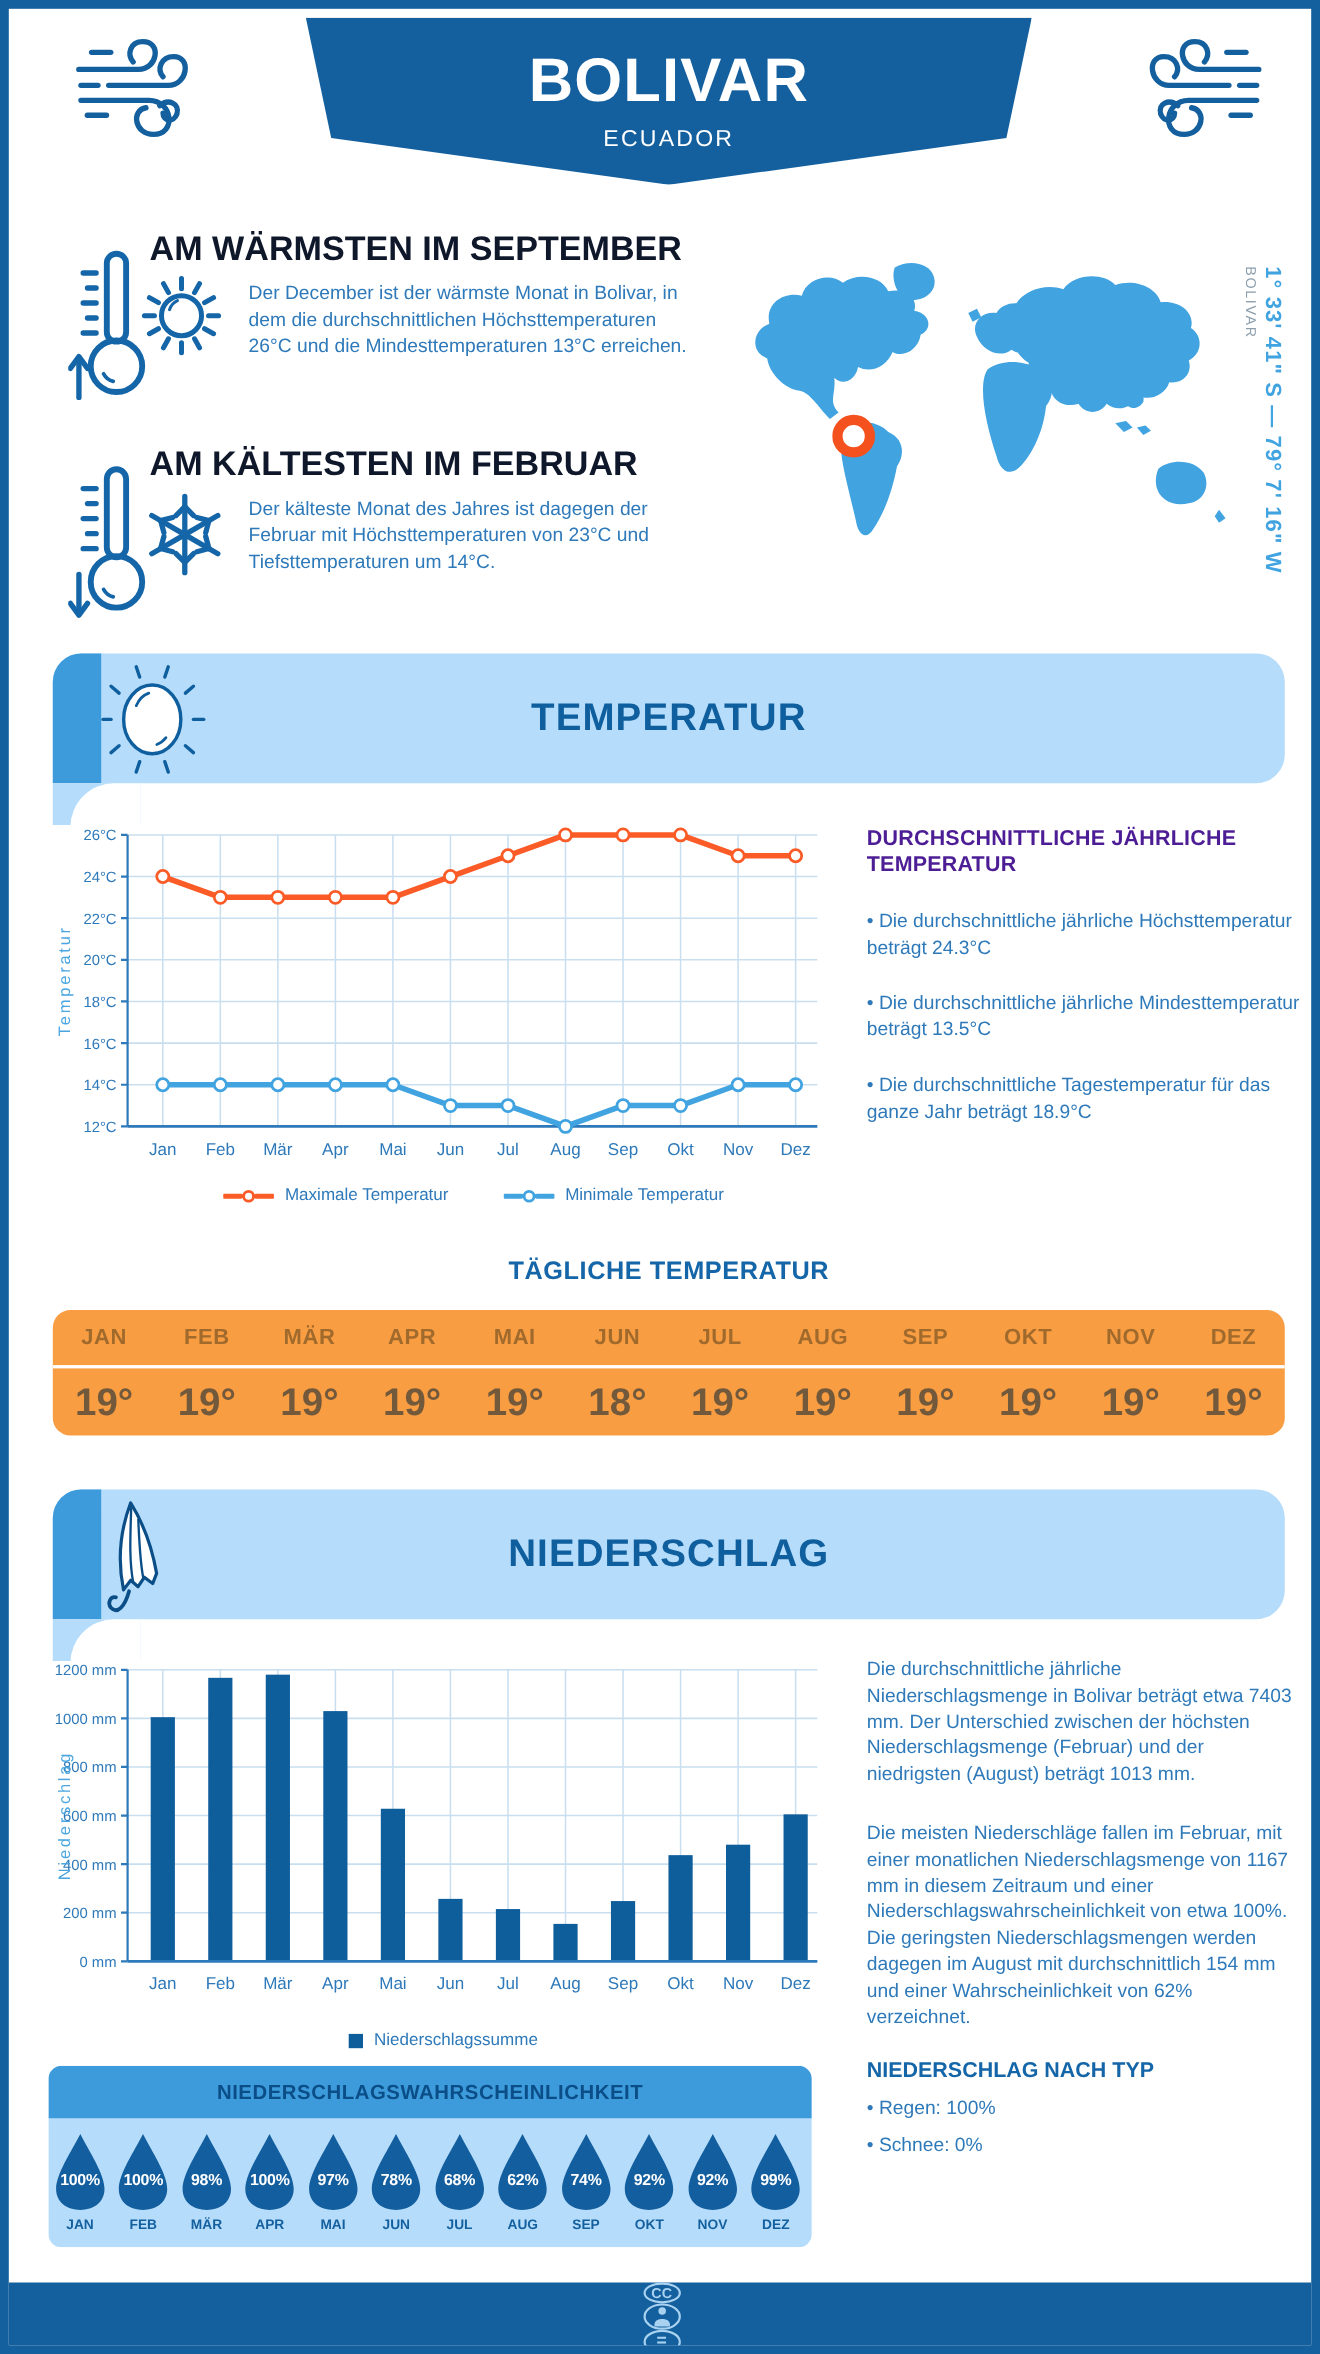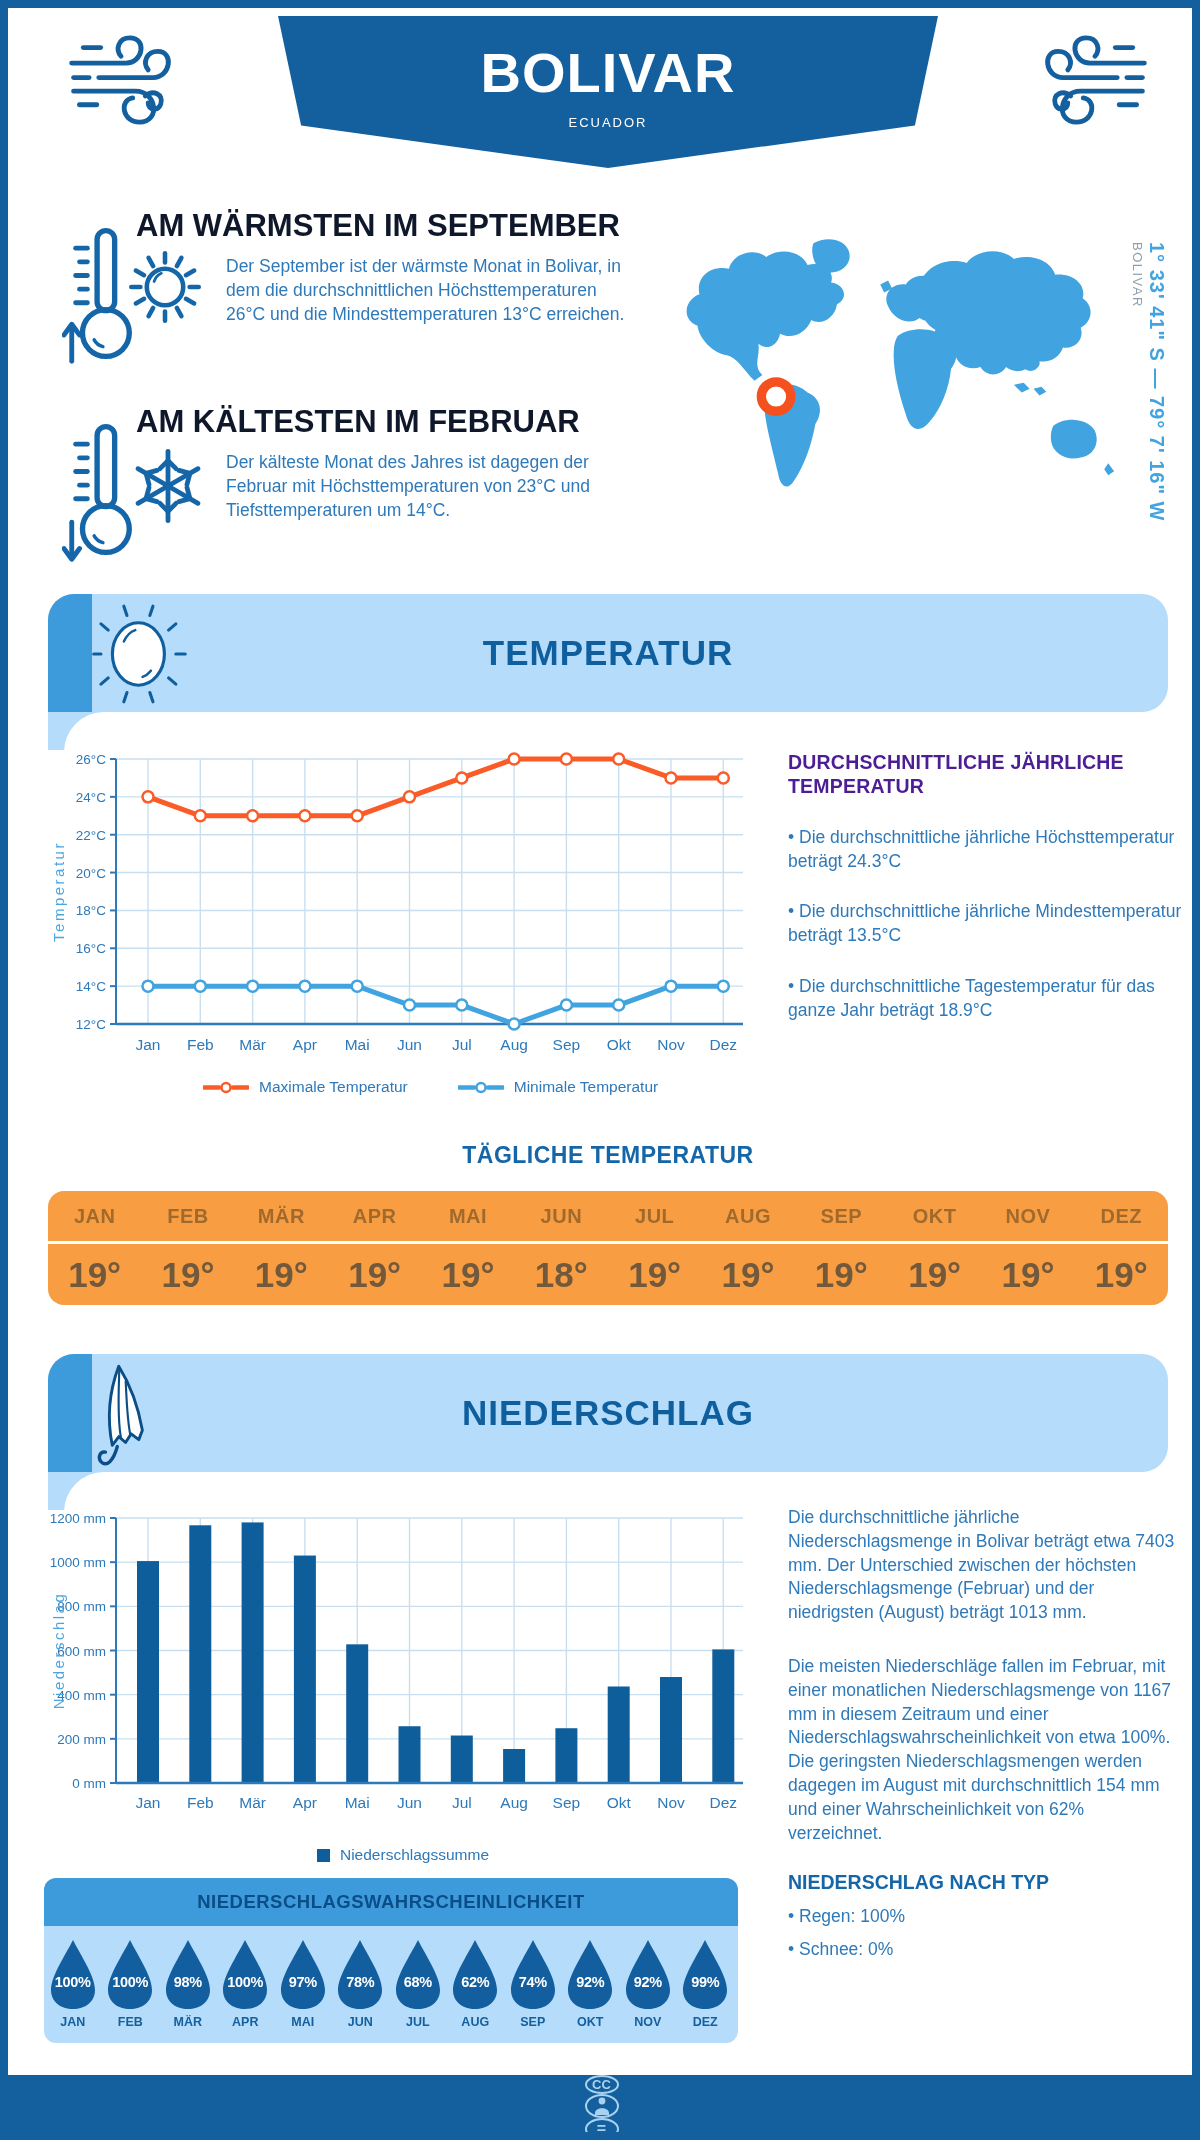--- a/index.html
+++ b/index.html
@@ -4,21 +4,21 @@
 <style>
   html,body{margin:0;padding:0;background:#fff;}
   *{box-sizing:border-box;font-family:"Liberation Sans",sans-serif;}
   .page{position:relative;width:1200px;height:2140px;background:#fff;border:8px solid #14609F;overflow:hidden;}
   .abs{position:absolute;}
 
   
   .header-banner{left:270px;top:8px;width:660px;height:152px;background:#14609F;
     clip-path:polygon(0 0,100% 0,96.5% 72%,50% 100%,3.5% 72%);text-align:center;color:#fff;}
   .header-title{margin-top:24px;font-size:56px;font-weight:700;letter-spacing:1px;}
-  .header-sub{margin-top:10px;font-size:13px;font-weight:400;letter-spacing:2px;}
+  .header-sub{margin-top:10px;font-size:21px;font-weight:400;letter-spacing:2px;}
   .wind{width:126px;height:102px;}
   .wind.flip{transform:scaleX(-1);}
 
   
   .sec-title{font-size:31px;font-weight:700;color:#0f172a;white-space:nowrap;}
   .sec-body{font-size:17.5px;line-height:1.36;color:#2E79B9;}
 
   
   .geo{writing-mode:vertical-rl;text-align:left;}
   .geo-coords{display:block;font-size:20px;font-weight:700;color:#41A3E0;letter-spacing:1px;}
@@ -129,21 +129,21 @@
         <path d="M22,58 L13,63"></path>
         <path d="M18,45 H8"></path>
         <path d="M22,32 L13,27"></path>
       <path d="M32,22 L27,13"></path>
         <path d="M45,18 V8"></path>
         <path d="M58,22 L63,13"></path>
         <path d="M68,32 L77,27"></path>
     </g>
   </svg>
   <div class="abs sec-title" style="left:128px;top:200px;">AM WÄRMSTEN IM SEPTEMBER</div>
-  <div class="abs sec-body" style="left:218px;top:247px;width:404px;">Der September ist der wärmste Monat in Bolivar, in dem die durchschnittlichen Höchsttemperaturen 26°C und die Mindesttemperaturen 13°C erreichen.</div>
+  <div class="abs sec-body" style="left:218px;top:247px;width:404px;">Der December ist der wärmste Monat in Bolivar, in dem die durchschnittlichen Höchsttemperaturen 26°C und die Mindesttemperaturen 13°C erreichen.</div>
 
   <svg class="abs" style="left:54px;top:408px;" width="78" height="148" viewBox="0 0 80 150" fill="none" stroke="#1566A8">
     <g stroke-width="5" stroke-linecap="round">
       <path d="M14,28 H26"></path>
         <path d="M18,42 H26"></path>
         <path d="M14,56 H26"></path>
         <path d="M18,70 H26"></path>
         <path d="M14,84 H26"></path>
     </g>
     <rect x="36" y="10" width="18" height="82" rx="9" stroke-width="5.5"></rect>

